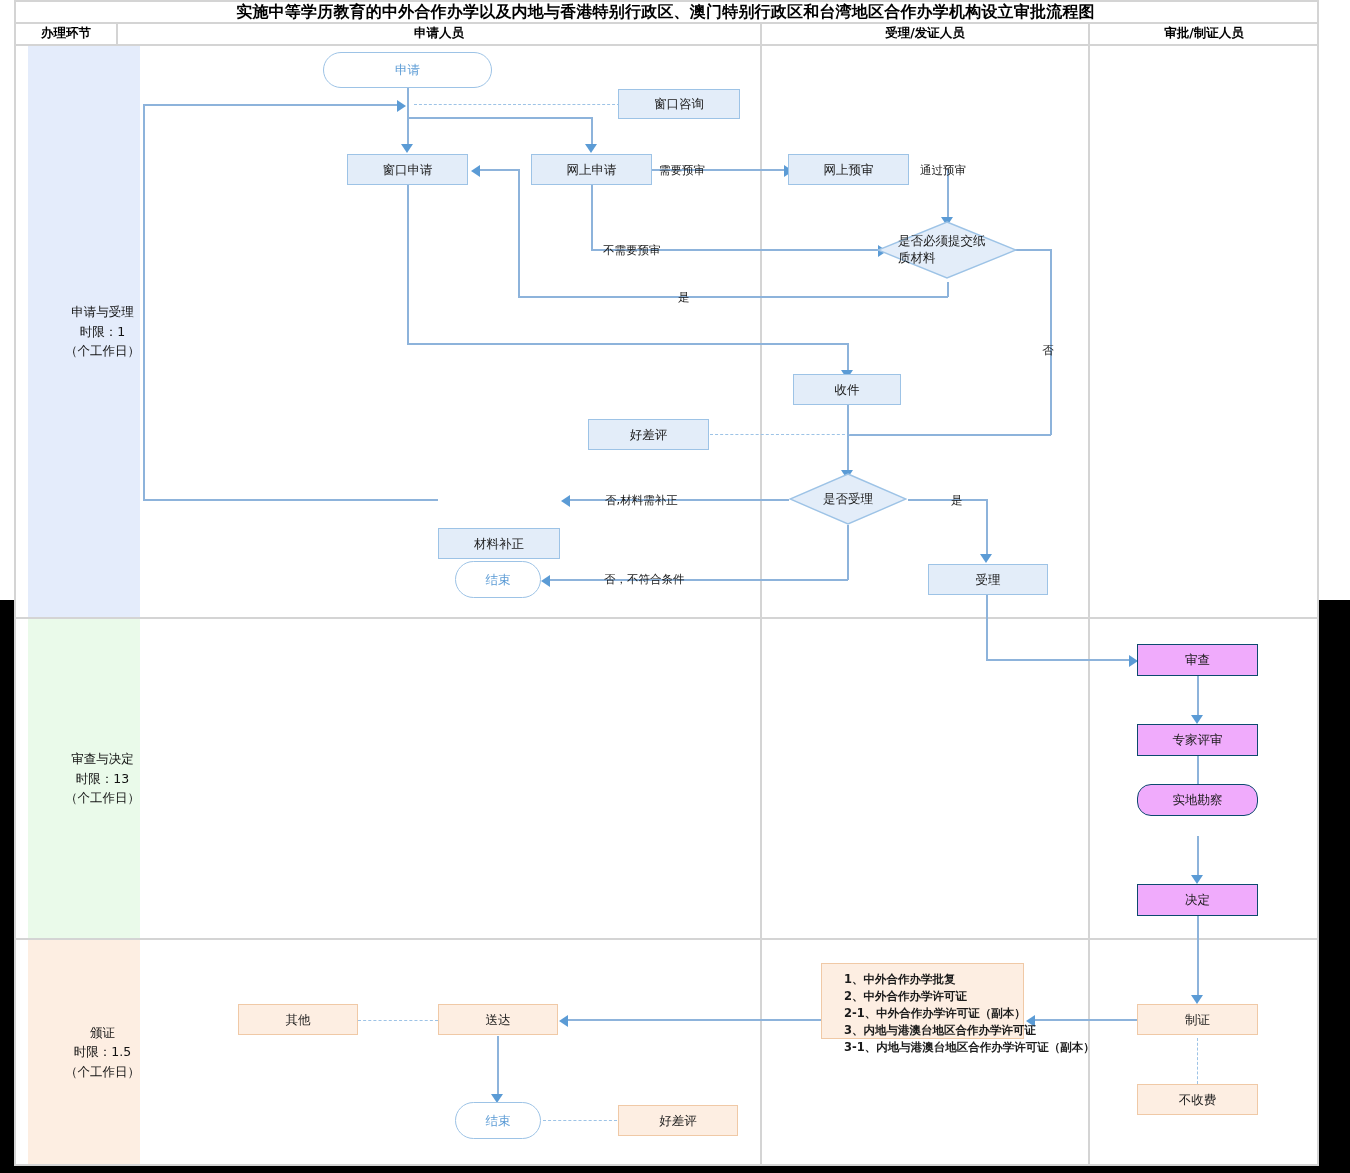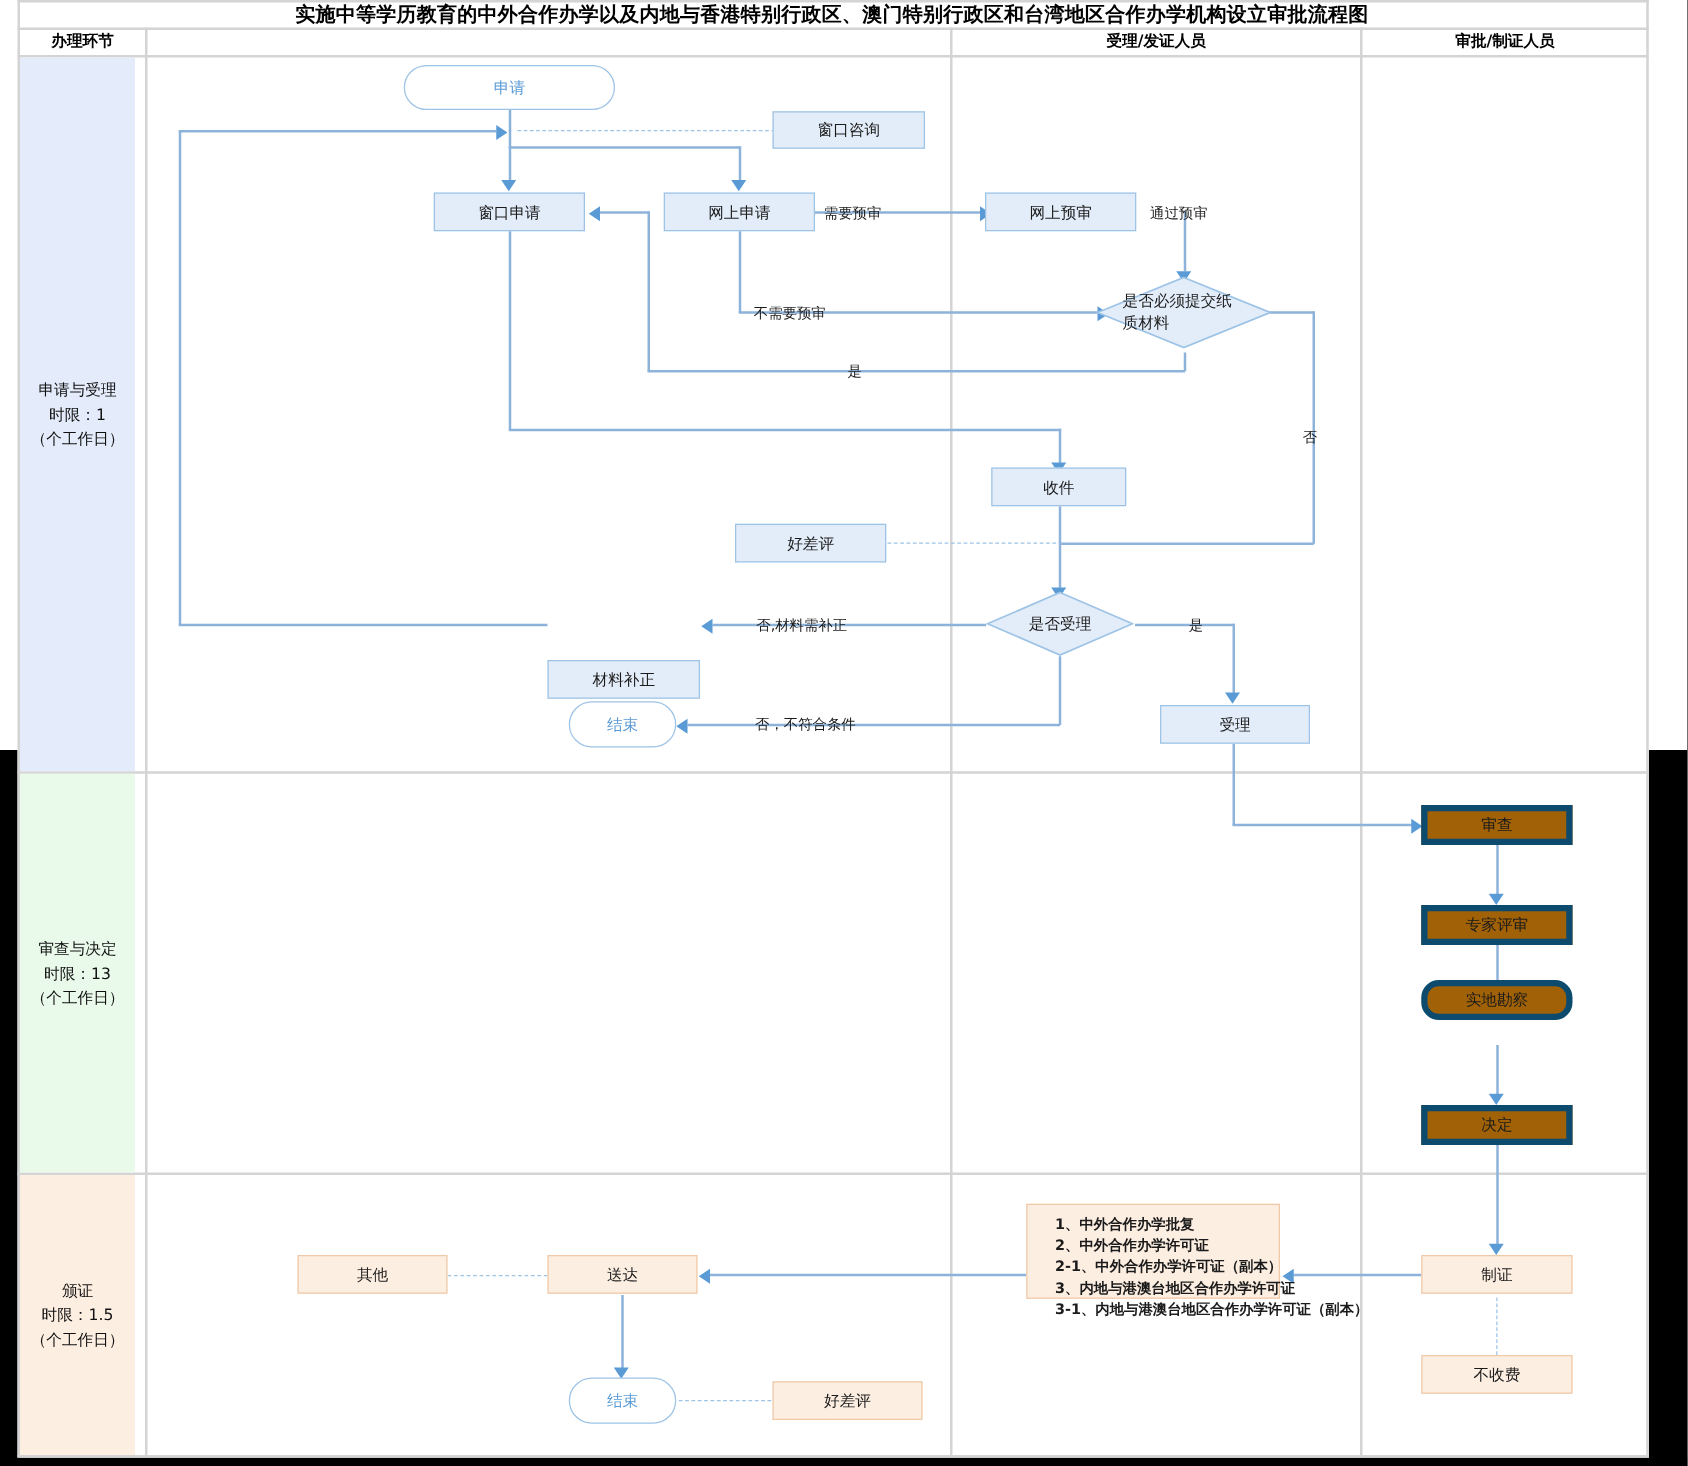--- a/index.html
+++ b/index.html
@@ -16,32 +16,32 @@
   .gline.v{width:2px;}
 
   .title-row{position:absolute;left:14px;top:2px;width:1303px;height:20px;
     display:flex;align-items:center;justify-content:center;}
   .title-row .t{font-size:16px;font-weight:bold;color:#000;letter-spacing:.2px;}
 
   .hdr{position:absolute;height:19px;display:flex;align-items:center;justify-content:center;
        font-size:12.5px;font-weight:bold;color:#000;}
 
   
-  .lane{position:absolute;left:16px;width:92px;display:flex;align-items:center;
-        justify-content:center;text-align:center;font-size:12.5px;color:#111;line-height:1.55;}
+  .lane{position:absolute;left:28px;width:112px;display:flex;align-items:center;
+        justify-content:flex-end;text-align:center;font-size:12.5px;color:#111;line-height:1.55;}
   .lane.b1{background:#e4ecfb;}
   .lane.b2{background:#eafaea;}
   .lane.b3{background:#fdeee2;}
 
   
   .node{position:absolute;box-sizing:border-box;display:flex;align-items:center;
         justify-content:center;text-align:left;font-size:12.5px;color:#1b1b1b;
         line-height:1.4;}
   .blue{background:#e3edf9;border:1px solid #9dc3e6;}
-  .green{background:#a16207;border:5px solid #0c4a6e;}
+  .green{background:#f0abfc;border:1px solid #0c4a6e;}
   .peach{background:#fdeee2;border:1px solid #f0c9a6;}
   .term{background:#ffffff;border:1.4px solid #9dc3e6;border-radius:22px;color:#5b9bd5;}
   .term.sm{border-radius:20px;}
   .diamond{background:transparent;border:none;}
   .diamond .dshape{position:absolute;inset:0;}
   .diamond .dtxt{position:relative;z-index:2;font-size:12.5px;color:#1b1b1b;line-height:1.35;}
 
   .listbox{position:absolute;box-sizing:border-box;background:#fdeee2;border:1px solid #f0c9a6;
            padding:7px 10px 7px 22px;font-size:11.5px;color:#1b1b1b;line-height:1.48;
            font-weight:bold;}
@@ -73,20 +73,23 @@
 
   <div class="gline h" style="left:14px;top:0;width:1305px;"></div>
   <div class="title-row">
     <span class="t">实施中等学历教育的中外合作办学以及内地与香港特别行政区、澳门特别行政区和台湾地区合作办学机构设立审批流程图</span>
   </div>
   <div class="gline h" style="left:14px;top:22px;width:1305px;"></div>
 
   <div class="hdr" style="left:16px;top:24px;width:100px;">
     <span>办理环节</span>
   </div>
+  <div class="hdr" style="left:118px;top:24px;width:642px;">
+    <span>申请人员</span>
+  </div>
   <div class="hdr" style="left:762px;top:24px;width:326px;text-align:center;">
     <span>受理/发证人员</span>
   </div>
   <div class="hdr" style="left:1090px;top:24px;width:228px;">
     <span>审批/制证人员</span>
   </div>
   <div class="gline h" style="left:14px;top:44px;width:1305px;"></div>
 
   <div class="gline v" style="left:116px;top:22px;height:1144px;"></div>
   <div class="gline v" style="left:760px;top:22px;height:1144px;"></div>

